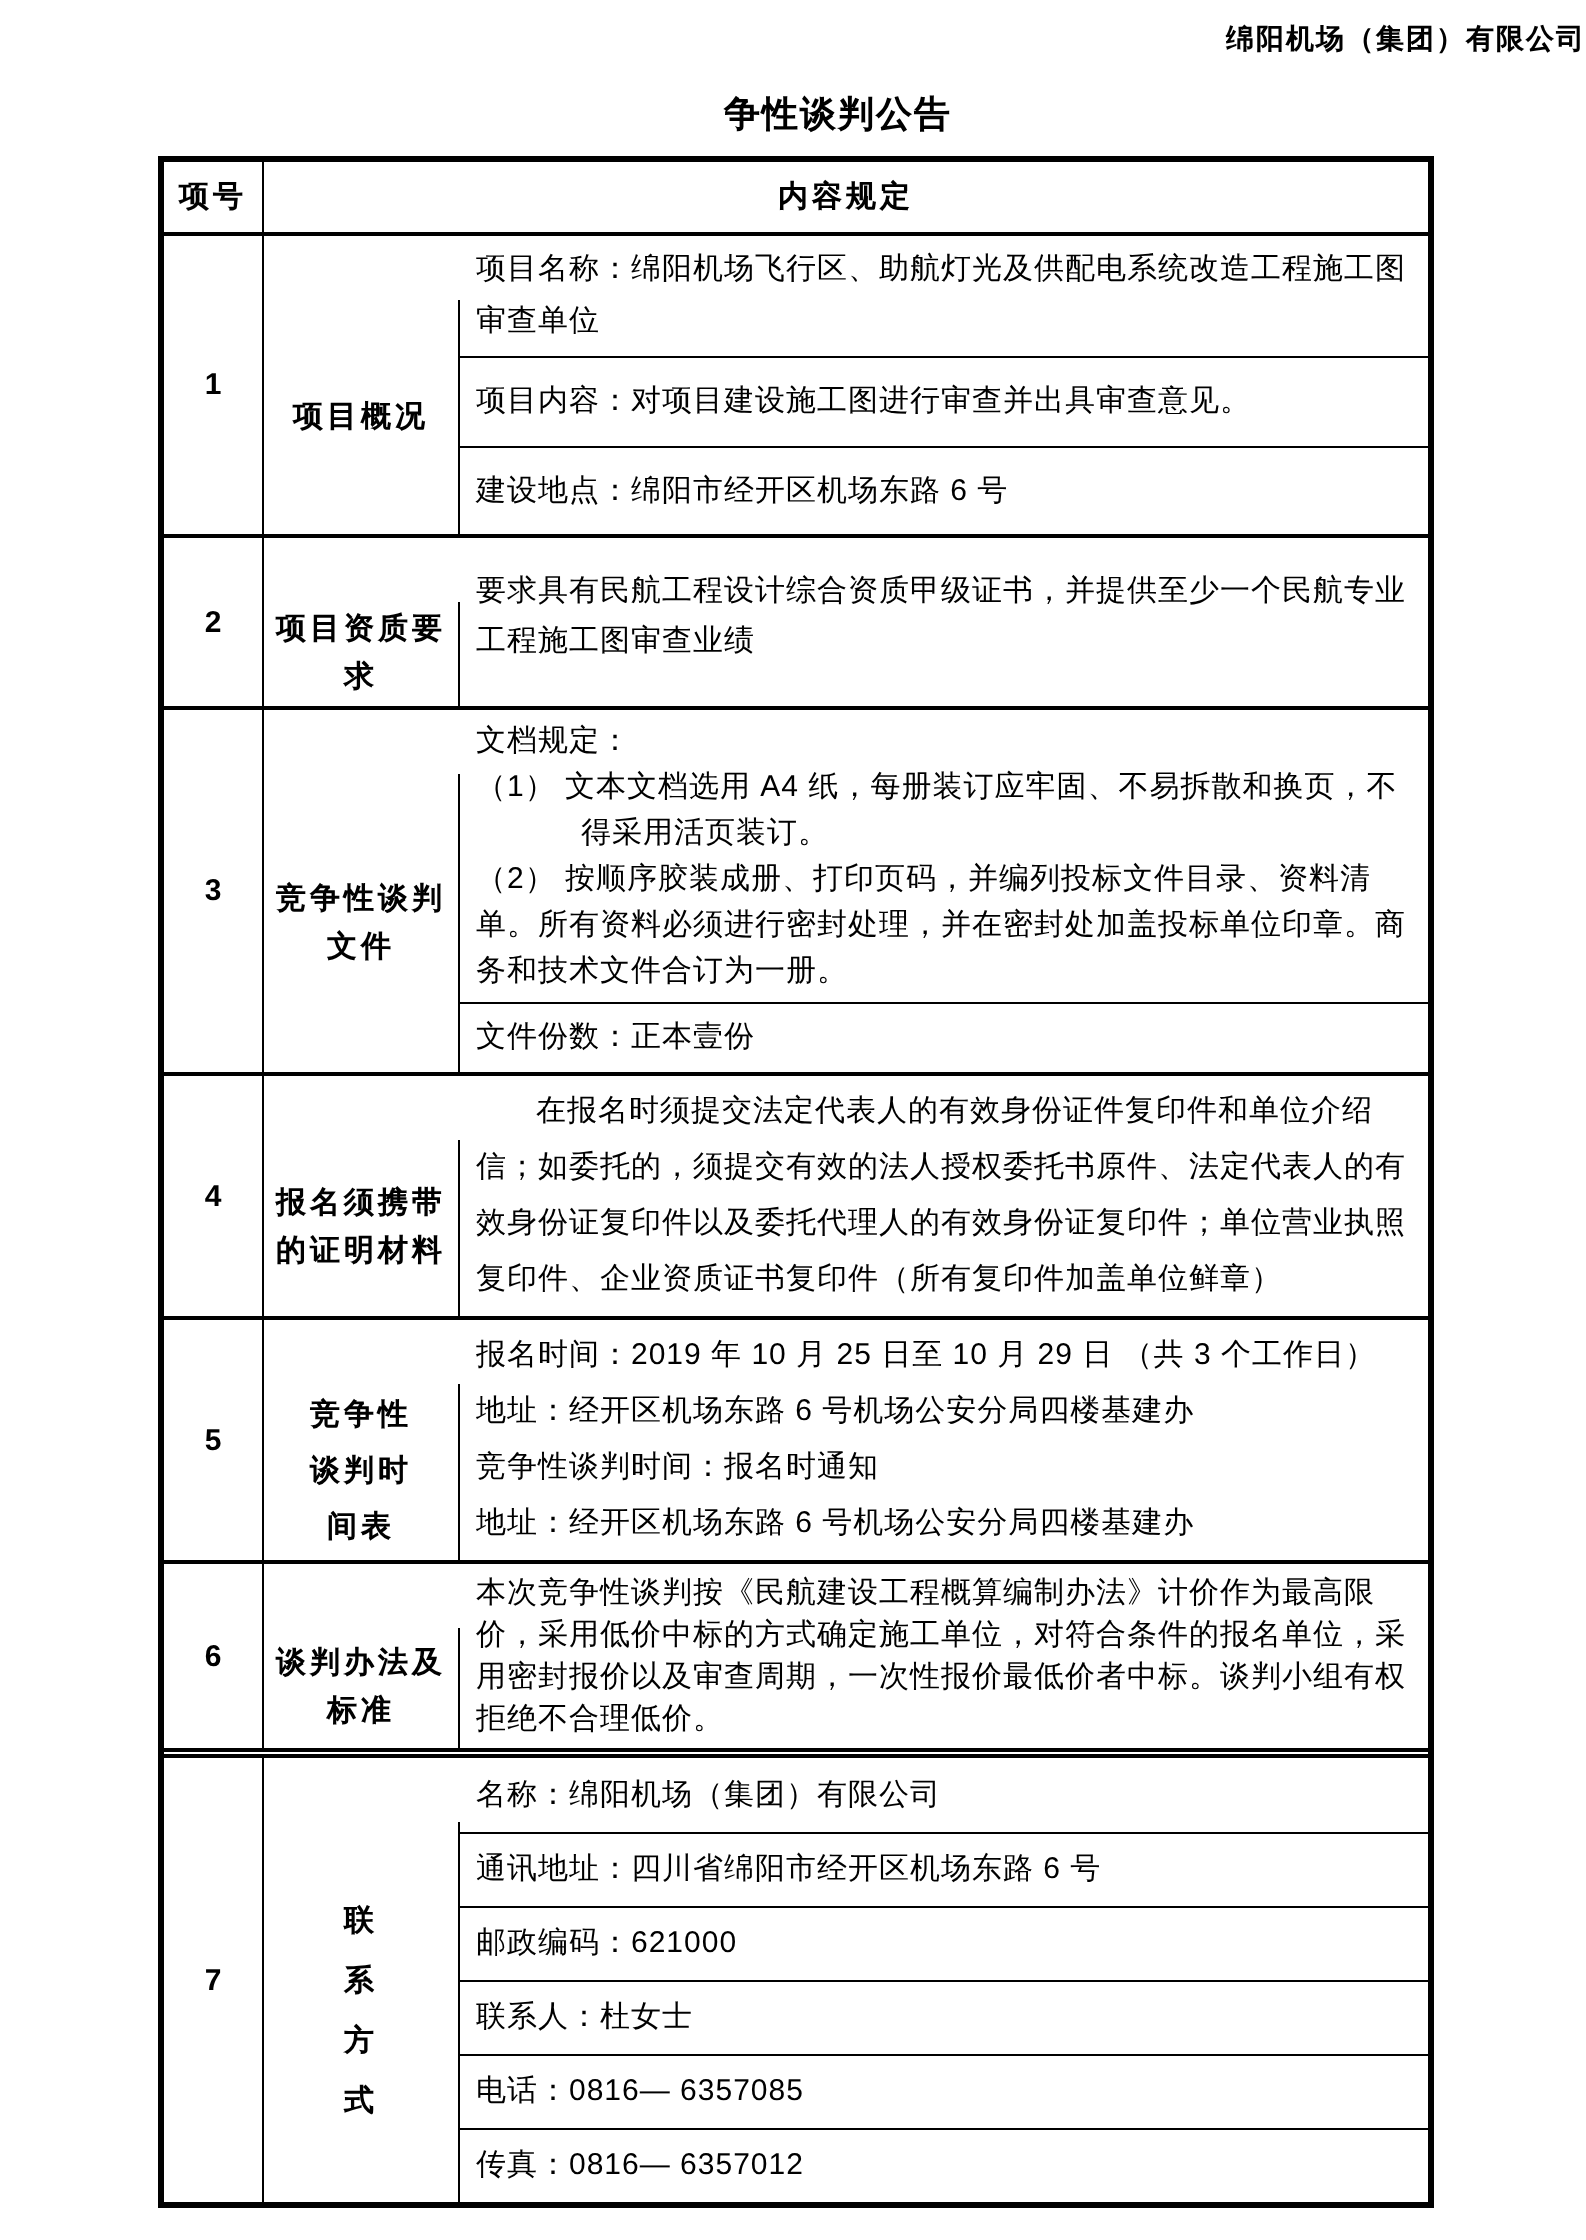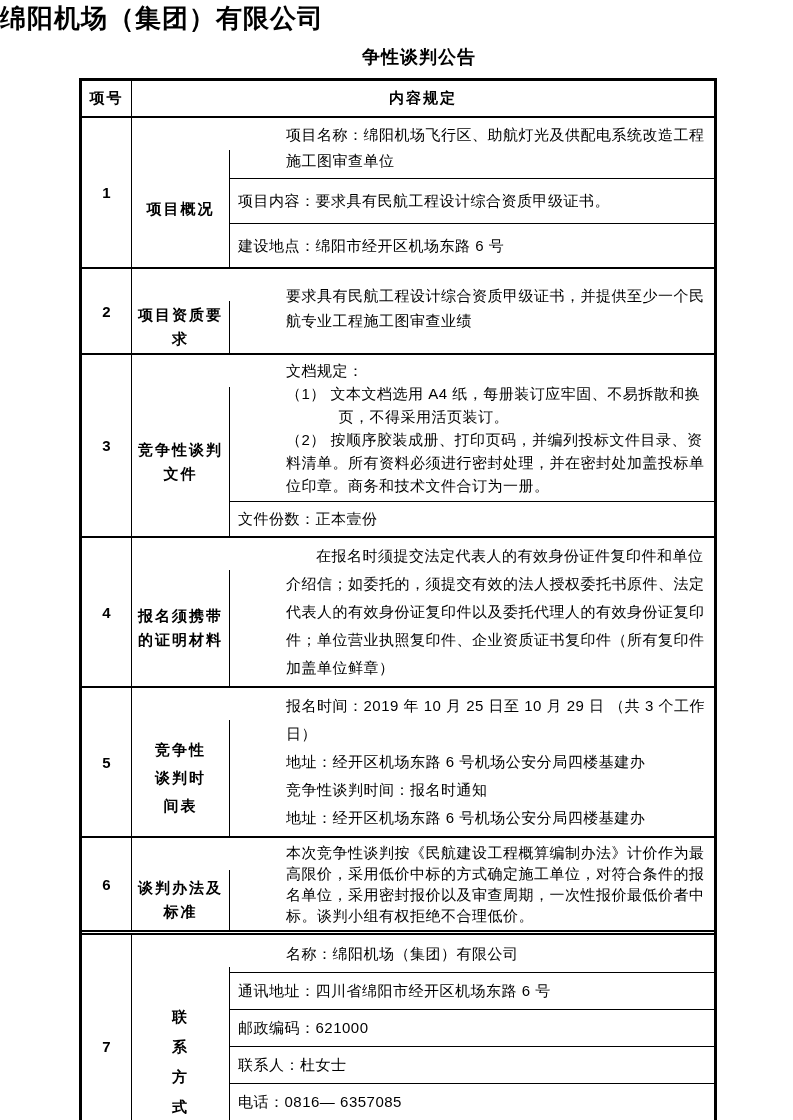--- a/index.html
+++ b/index.html
@@ -5,22 +5,22 @@
   * { box-sizing: border-box; margin: 0; padding: 0; }
   html, body { background: #ffffff; }
   body {
     width: 793px; height: 1120px;
     font-family: "Liberation Sans", "DejaVu Sans", sans-serif;
     color: #000;
     padding-top: 8px;
     overflow: hidden;
   }
   .title1 {
-    text-align: left; font-size: 26px; font-weight: bold;
-    line-height: 22px; letter-spacing: 1px; font-family: Liberation Serif, serif;
+    text-align: right; font-size: 14px; font-weight: bold;
+    line-height: 22px; letter-spacing: 1px;
   }
   .title2 { margin-top: 18px; text-align: center; font-size: 18px; font-weight: bold; line-height: 22px; letter-spacing: 1px; }
   .title3 { margin-top: 16px; margin-bottom: 10px; text-align: center; font-size: 18px; font-weight: bold; line-height: 22px; letter-spacing: 1px; padding-left: 45px; }
 
   .table {
     margin-left: 79px; width: 638px;
     border: 3px solid #000;
   }
   .row { display: flex; align-items: stretch; }
   .row.main { border-top: 2px solid #000; }
@@ -55,21 +55,21 @@
     font-size: 15px; font-weight: bold; letter-spacing: 2px;
   }
   .header-row { height: 35px; }
 
   .sub {
     border-top: 1px solid #000;
     display: flex; flex-direction: column; justify-content: center;
     padding: 4px 8px;
     font-size: 15px; letter-spacing: 0.5px; line-height: 26px;
   }
-  .sub:first-child { border-top: none; margin-left: 48px; }
+  .sub:first-child { border-top: none; }
 
   .h58  { min-height: 58px; }
   .h45  { min-height: 45px; }
   .h44  { min-height: 44px; }
   .h78  { min-height: 78px; line-height: 25px; }
   .h136 { min-height: 136px; line-height: 23px; }
   .h33  { min-height: 33px; }
   .h118 { min-height: 118px; line-height: 28px; }
   .h112 { min-height: 112px; line-height: 28px; }
   .h84  { min-height: 84px; line-height: 21px; }
@@ -96,21 +96,21 @@
     <div class="row main">
       <div class="c-no">1</div>
       <div class="c-label">
         <div>项目概况</div>
       </div>
       <div class="c-content">
         <div class="sub h58">
           <div>项目名称：绵阳机场飞行区、助航灯光及供配电系统改造工程施工图审查单位</div>
         </div>
         <div class="sub h45">
-          <div>项目内容：要求具有民航工程设计综合资质甲级证书。</div>
+          <div>项目内容：对项目建设施工图进行审查并出具审查意见。</div>
         </div>
         <div class="sub h44">
           <div>建设地点：绵阳市经开区机场东路 6 号</div>
         </div>
       </div>
     </div>
 
     <div class="row main">
       <div class="c-no">2</div>
       <div class="c-label">

